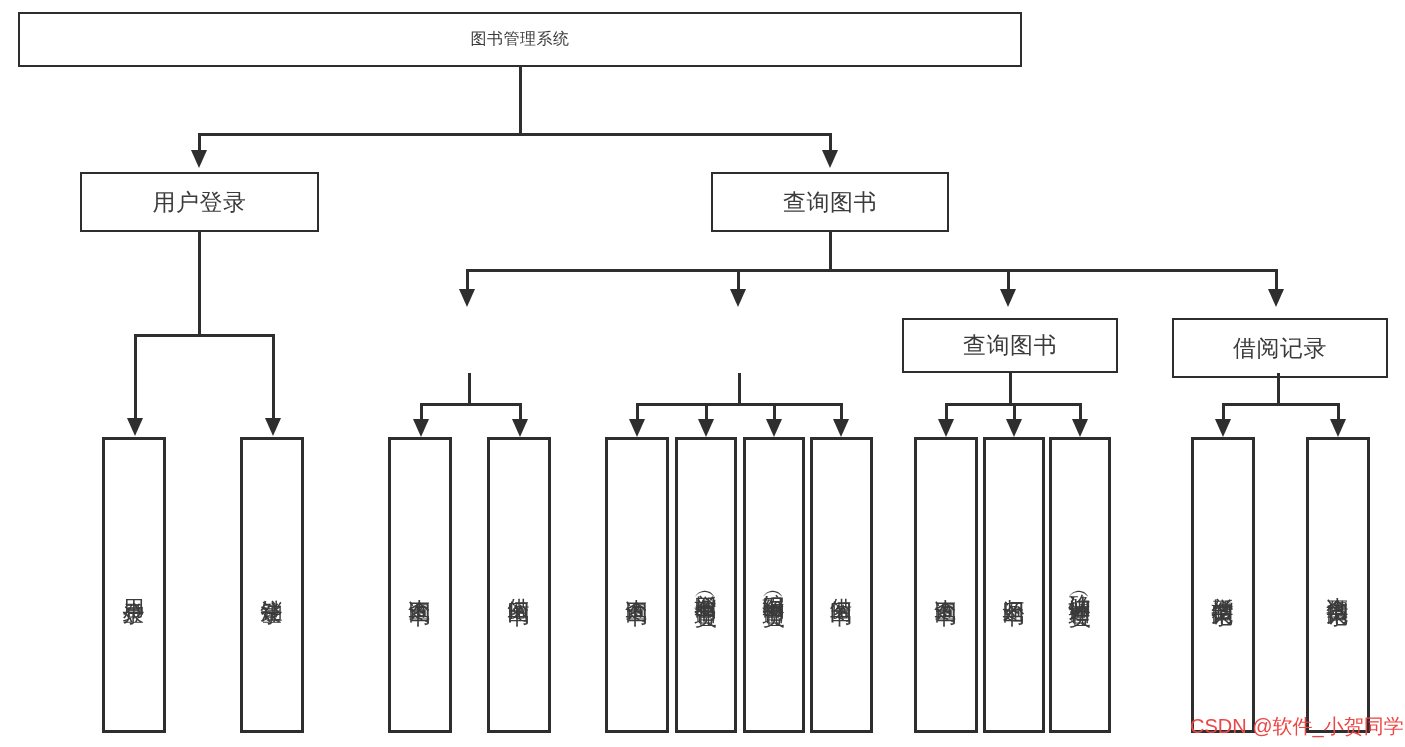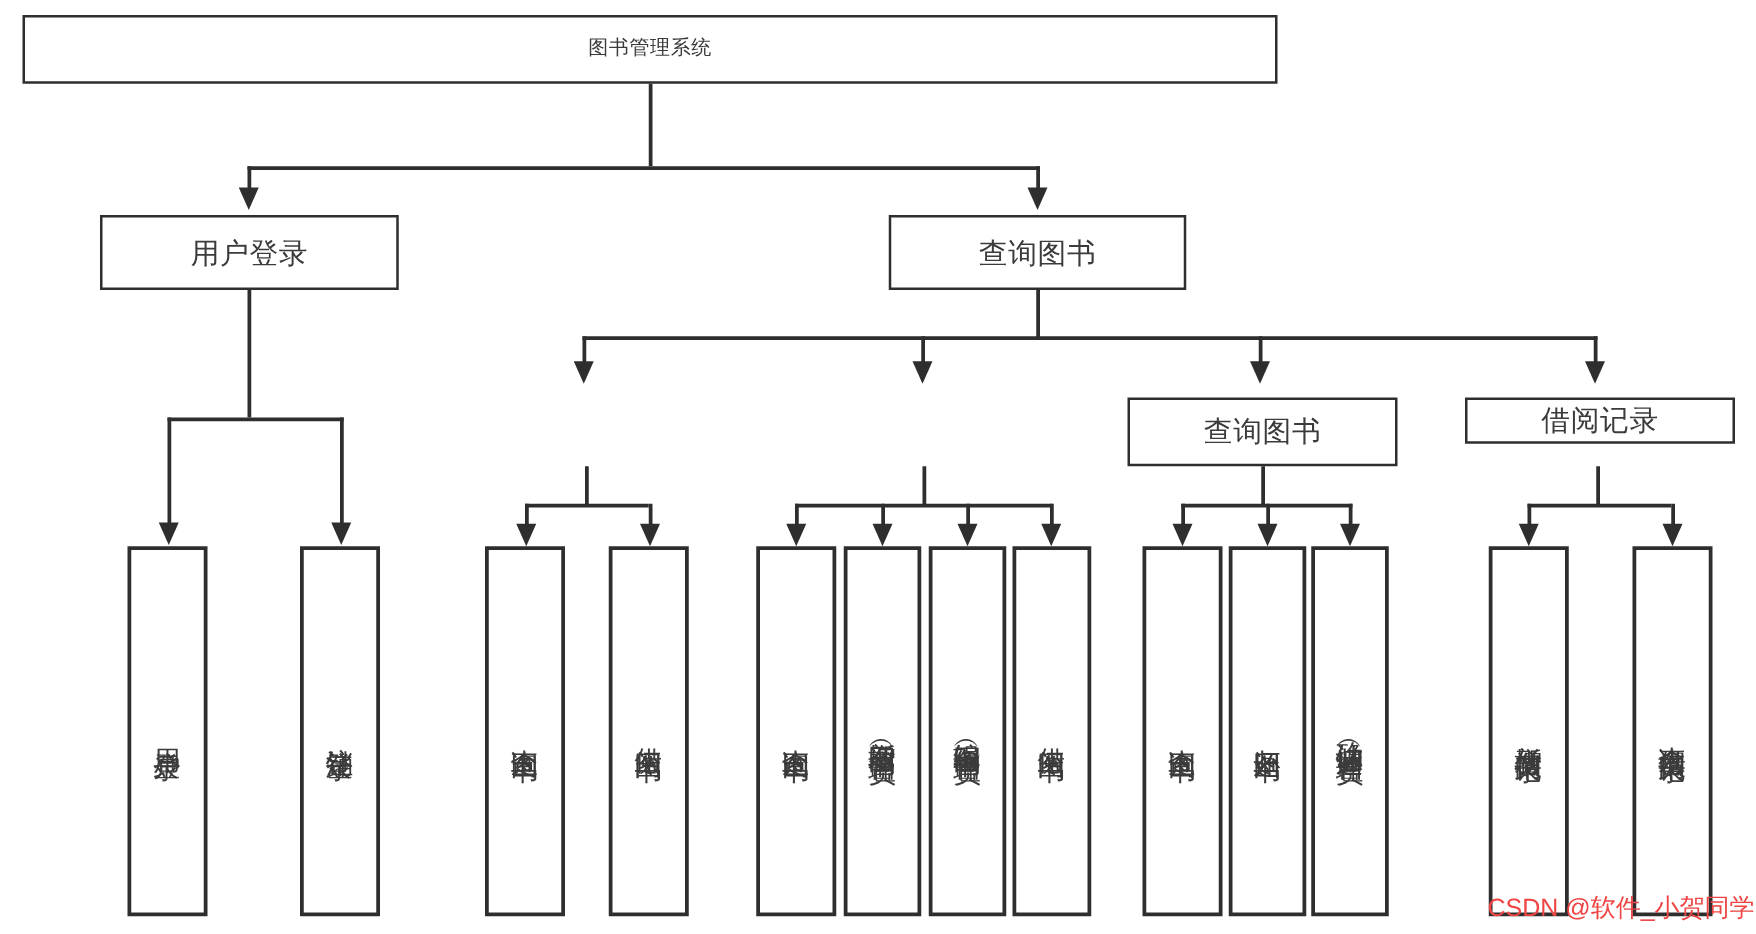--- a/index.html
+++ b/index.html
@@ -114,21 +114,21 @@
   <div class="vline" style="left:737px; top:269px; height:22px;"></div>
   <div class="arrowhead" style="left:730px; top:289px;"></div>
   <div class="vline" style="left:1007px; top:269px; height:22px;"></div>
   <div class="arrowhead" style="left:1000px; top:289px;"></div>
   <div class="vline" style="left:1275px; top:269px; height:22px;"></div>
   <div class="arrowhead" style="left:1268px; top:289px;"></div>
 
   <div class="node level3" style="left:902px; top:318px; width:216px; height:55px;">
     <span class="node-label">查询图书</span>
   </div>
-  <div class="node level3" style="left:1172px; top:318px; width:216px; height:37px;">
+  <div class="node level3" style="left:1172px; top:318px; width:216px; height:60px;">
     <span class="node-label">借阅记录</span>
   </div>
 
   <div class="vline" style="left:468px; top:373px; width:3px; height:32px;"></div>
   <div class="hline" style="left:420px; top:403px; width:99px;"></div>
   <div class="vline" style="left:420px; top:403px; height:18px;"></div>
   <div class="arrowhead" style="left:413px; top:419px;"></div>
   <div class="vline" style="left:519px; top:403px; height:18px;"></div>
   <div class="arrowhead" style="left:512px; top:419px;"></div>
 

